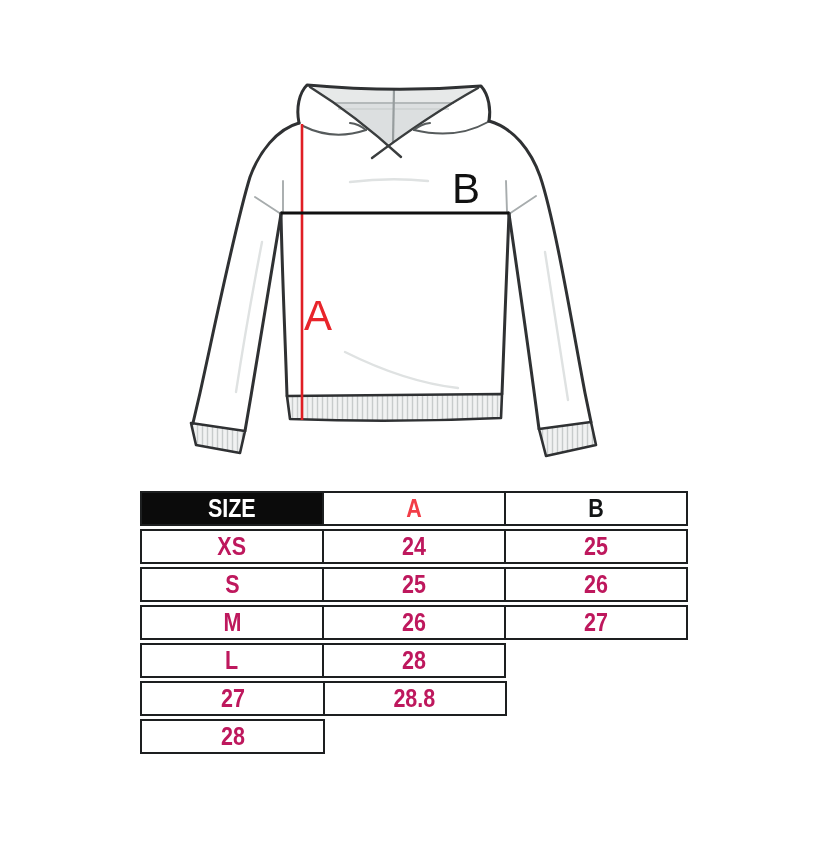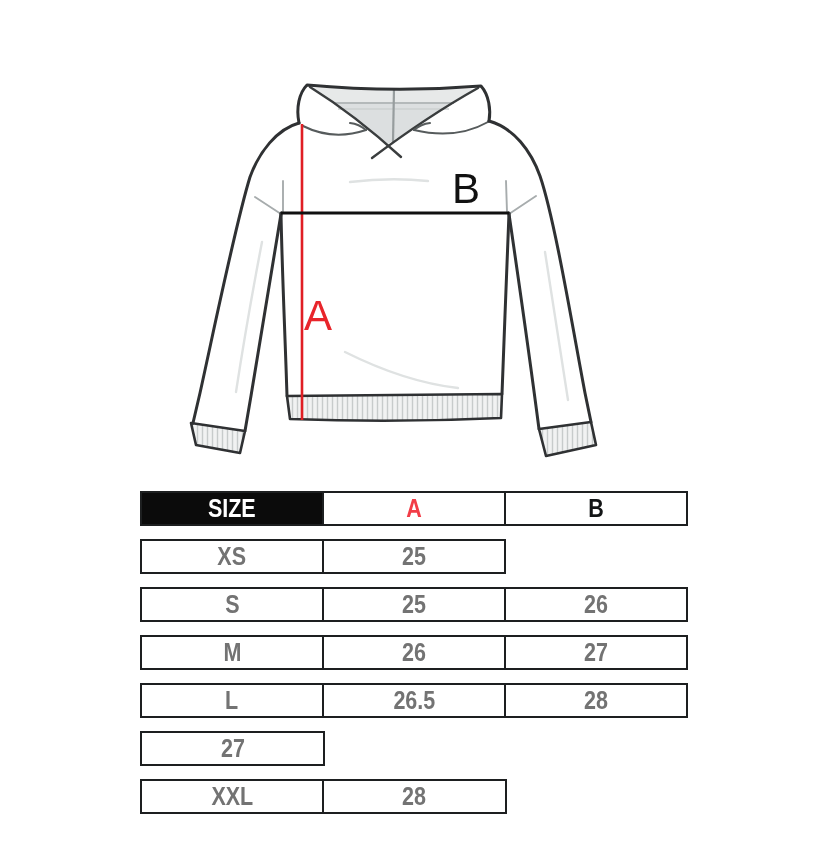--- a/index.html
+++ b/index.html
@@ -17,32 +17,32 @@
     font-size: 42px;
     font-weight: 400;
   }
   
   .size-table {
     position: absolute;
     left: 140px;
     top: 491px;
     width: 548px;
   }
-  .t-row { display: flex; margin-bottom: 13px; }
+  .t-row { display: flex; margin-bottom: 3px; }
   .t-cell {
     box-sizing: border-box;
     height: 35px;
     border: 2.5px solid #1d1f20;
     background: #ffffff;
     display: flex;
     align-items: center;
     justify-content: center;
     font-size: 25px;
     font-weight: 700;
-    color: #737373;
+    color: #be185d;
     overflow: hidden;
   }
   .t-cell + .t-cell { margin-left: -2.5px; }
   .c1 { width: 184px; }
   .c2 { width: 185px; }
   .c3 { width: 184px; }
   .cnd { display: inline-block; transform: scaleX(0.86); white-space: nowrap; }
   .head-size { background: #0b0b0b; color: #ffffff; }
   .head-a { color: #f23d47; }
   .head-b { color: #131516; }
@@ -132,20 +132,23 @@
         </div>
       <div class="t-cell c3 head-b">
           <span class="cnd">B</span>
         </div>
     </div>
 
     <div class="t-row">
       <div class="t-cell c1">
           <span class="cnd">XS</span>
         </div>
+      <div class="t-cell c2">
+          <span class="cnd">24</span>
+        </div>
       <div class="t-cell c3">
           <span class="cnd">25</span>
         </div>
     </div>
 
     <div class="t-row">
       <div class="t-cell c1">
           <span class="cnd">S</span>
         </div>
       <div class="t-cell c2">
@@ -165,37 +168,34 @@
         </div>
       <div class="t-cell c3">
           <span class="cnd">27</span>
         </div>
     </div>
 
     <div class="t-row">
       <div class="t-cell c1">
           <span class="cnd">L</span>
         </div>
-      <div class="t-cell c2">
-          <span class="cnd">26.5</span>
-        </div>
       <div class="t-cell c3">
           <span class="cnd">28</span>
         </div>
     </div>
 
     <div class="t-row">
       <div class="t-cell c2">
           <span class="cnd">27</span>
         </div>
-    </div>
-
-    <div class="t-row">
-      <div class="t-cell c1">
-          <span class="cnd">XXL</span>
-        </div>
+      <div class="t-cell c3">
+          <span class="cnd">28.8</span>
+        </div>
+    </div>
+
+    <div class="t-row">
       <div class="t-cell c2">
           <span class="cnd">28</span>
         </div>
     </div>
 
   </div>
 </div>
 
 </body></html>

